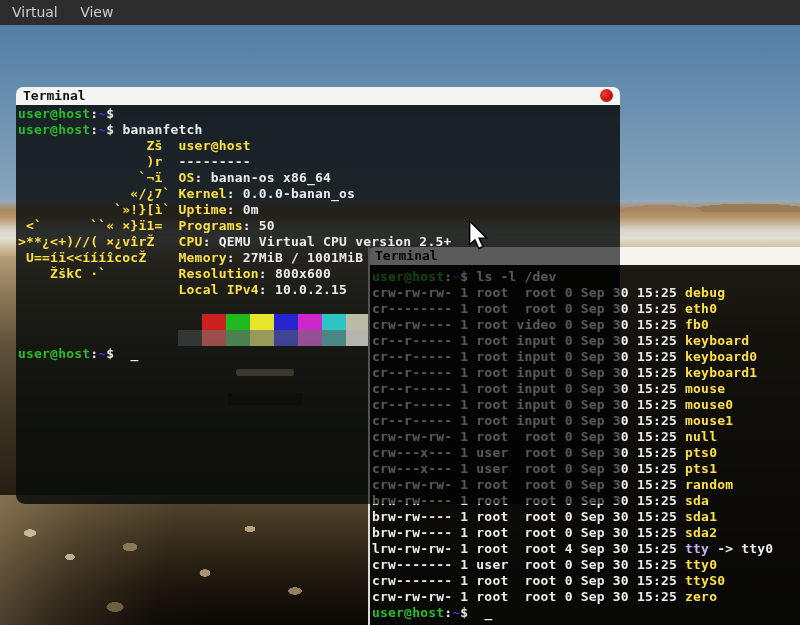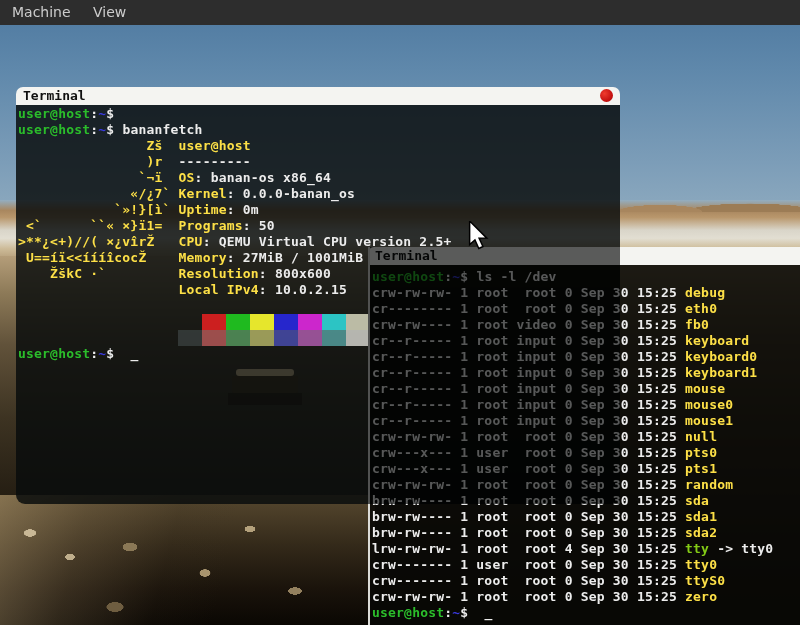--- a/index.html
+++ b/index.html
@@ -31,21 +31,21 @@
   .menubar{position:absolute;left:0;top:0;width:800px;height:25px;background:#2d2d2d;z-index:5;
            font-family:"DejaVu Sans",sans-serif;font-size:14px;color:#cdcdcd;line-height:25px;}
   .menubar span{display:inline-block;padding:0 9px;}
   .menubar span:first-child{margin-left:3px;}
   
   .term-text{font:bold 13px/16px "DejaVu Sans Mono",monospace;letter-spacing:.2px;white-space:pre;padding-left:46px;}
   .titlebar{position:absolute;left:0;top:0;right:0;height:18px;background:#f4f4f1;color:#101010;
             font:bold 13px/18px "DejaVu Sans Mono",monospace;padding-left:7px;box-sizing:border-box;}
   .tline{position:absolute;left:2px;height:16px;}
   .c-green{color:#2bbd2b;} .c-yellow{color:#fde047;} .c-white{color:#ececec;}
-  .c-blue{color:#3a3ae0;} .c-cyan{color:#84cc16;margin-top:36px;} .b{font-weight:bold;}
+  .c-blue{color:#3a3ae0;} .c-cyan{color:#c4b5fd;margin-top:36px;} .b{font-weight:bold;}
   
   .t1{position:absolute;left:16px;top:87px;width:604px;height:417px;z-index:10;}
   .t1 .titlebar{border-radius:7px 7px 0 0;}
   .close-dot{position:absolute;right:7px;top:2px;width:13px;height:13px;border-radius:50%;
              background:radial-gradient(circle at 35% 35%,#ef3b2d,#c00d0d 70%,#8f0808);}
   .t1-content{position:absolute;left:0;top:18px;right:0;bottom:0;
               background:rgba(8,12,12,0.84);border-radius:0 0 9px 9px;overflow:hidden;}
   .swatches{display:flex;}
   .sw{display:inline-block;width:24px;height:16px;}
   
@@ -72,21 +72,21 @@
 
 <div class="photo">
   <div class="sky"></div>
   <div class="duneband"></div>
   <div class="dune-ridge"></div>
   <div class="terrain"></div>
   <div class="rocks"></div>
 </div>
 
 <div class="menubar">
-  <span>Machine</span>
+  <span>Virtual</span>
   <span>View</span>
 </div>
 
 <div class="t1">
   <div class="titlebar">
     <span>Terminal</span>
     <span class="close-dot"></span>
   </div>
   <div class="t1-content term-text">
     <div class="ghost-vehicle">

